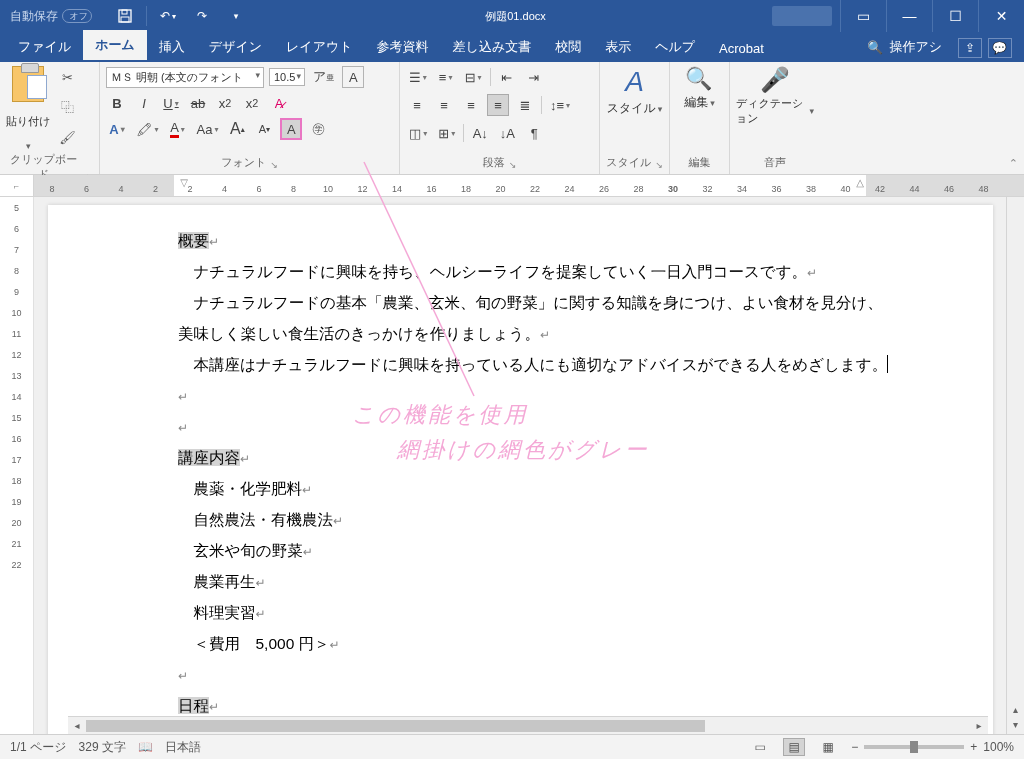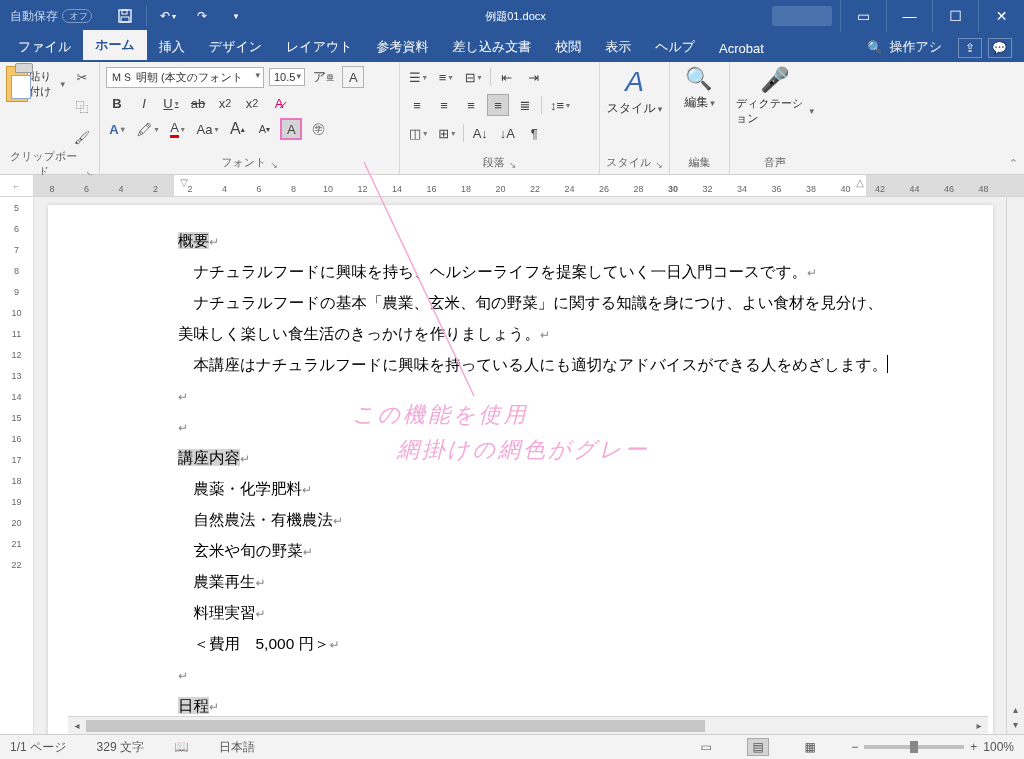--- a/index.html
+++ b/index.html
@@ -27,21 +27,21 @@
 .tabbar .right-btns .sq { width: 24px; height: 20px; border: 1px solid #6f8dbd; display: flex; align-items: center; justify-content: center; color: #fff; font-size: 12px; }
 
 
 .ribbon { height: 113px; background: #f3f3f3; border-bottom: 1px solid #d0d0d0; display: flex; position: relative; }
 .ribbon .group { border-right: 1px solid #d7d7d7; display: flex; flex-direction: column; justify-content: space-between; padding: 4px 6px 2px; }
 .ribbon .group-label { text-align: center; font-size: 11px; color: #666; padding: 1px 0 2px; display: flex; align-items: flex-end; justify-content: center; gap: 4px; }
 .ribbon .group-label .dlg { font-size: 9px; color: #888; }
 .ribbon .collapse-btn { position: absolute; right: 6px; bottom: 4px; font-size: 11px; color: #888; }
 
 .clipboard-body { display: flex; align-items: flex-start; gap: 6px; }
-.paste-big { display: flex; flex-direction: row; align-items: center; gap: 1px; font-size: 11px; color: #333; }
+.paste-big { display: flex; flex-direction: column; align-items: center; gap: 12px; font-size: 11px; color: #333; }
 .paste-icon { width: 32px; height: 36px; background: #f8c66a; border: 1px solid #c99a3a; position: relative; }
 .paste-icon::before { content: ""; position: absolute; top: -4px; left: 8px; width: 16px; height: 8px; background: #d8d8d8; border: 1px solid #999; border-radius: 2px 2px 0 0; }
 .paste-icon::after { content: ""; position: absolute; bottom: 2px; right: -4px; width: 18px; height: 22px; background: #fff; border: 1px solid #8fa8cf; }
 .mini-col { display: flex; flex-direction: column; gap: 8px; align-items: center; }
 .mini-btn { width: 22px; height: 22px; display: flex; align-items: center; justify-content: center; font-size: 13px; color: #555; }
 
 .font-body { display: flex; flex-direction: column; gap: 4px; }
 .font-row { display: flex; align-items: center; gap: 5px; }
 .font-combo { border: 1px solid #b3b3b3; background: #fff; font-size: 11px; padding: 2px 14px 2px 4px; position: relative; color: #333; }
 .font-combo::after { content: "▾"; position: absolute; right: 3px; top: 2px; font-size: 9px; color: #666; }
@@ -88,21 +88,21 @@
 
 .scrollbar-v { width: 18px; background: #f0f0f0; border-left: 1px solid #d4d4d4; display: flex; flex-direction: column; align-items: center; justify-content: flex-end; padding: 4px 0; gap: 4px; }
 .scrollbar-v .arrow { font-size: 10px; color: #666; }
 
 .scrollbar-h { position: absolute; left: 34px; right: 18px; bottom: 0; height: 18px; background: #f0f0f0; border-top: 1px solid #d4d4d4; display: flex; align-items: center; }
 .scrollbar-h .track { flex: 1; position: relative; height: 12px; }
 .scrollbar-h .thumb { position: absolute; left: 0; width: 70%; height: 100%; background: #c6c6c6; }
 .scrollbar-h .arrow { width: 18px; text-align: center; font-size: 10px; color: #666; }
 
 
-.statusbar { position: absolute; bottom: 0; left: 0; right: 0; height: 25px; background: #f3f3f3; border-top: 1px solid #d0d0d0; display: flex; align-items: center; font-size: 12px; color: #555; padding: 0 10px; gap: 30px; }
+.statusbar { position: absolute; bottom: 0; left: 0; right: 0; height: 25px; background: #f3f3f3; border-top: 1px solid #d0d0d0; display: flex; align-items: center; font-size: 12px; color: #555; padding: 0 10px; gap: 12px; }
 .statusbar .spacer { flex: 1; }
 .statusbar .view-btn { width: 22px; height: 18px; display: flex; align-items: center; justify-content: center; border: 1px solid transparent; }
 .statusbar .view-btn.active { background: #d4d4d4; border-color: #aaa; }
 .statusbar .zoom { display: flex; align-items: center; gap: 6px; }
 .statusbar .zoom .slider { width: 100px; height: 4px; background: #c0c0c0; position: relative; }
 .statusbar .zoom .slider .handle { position: absolute; left: 50%; top: -4px; width: 8px; height: 12px; background: #888; transform: translateX(-50%); }
 
 svg.icon { width: 16px; height: 16px; }
 </style>
 </head>

